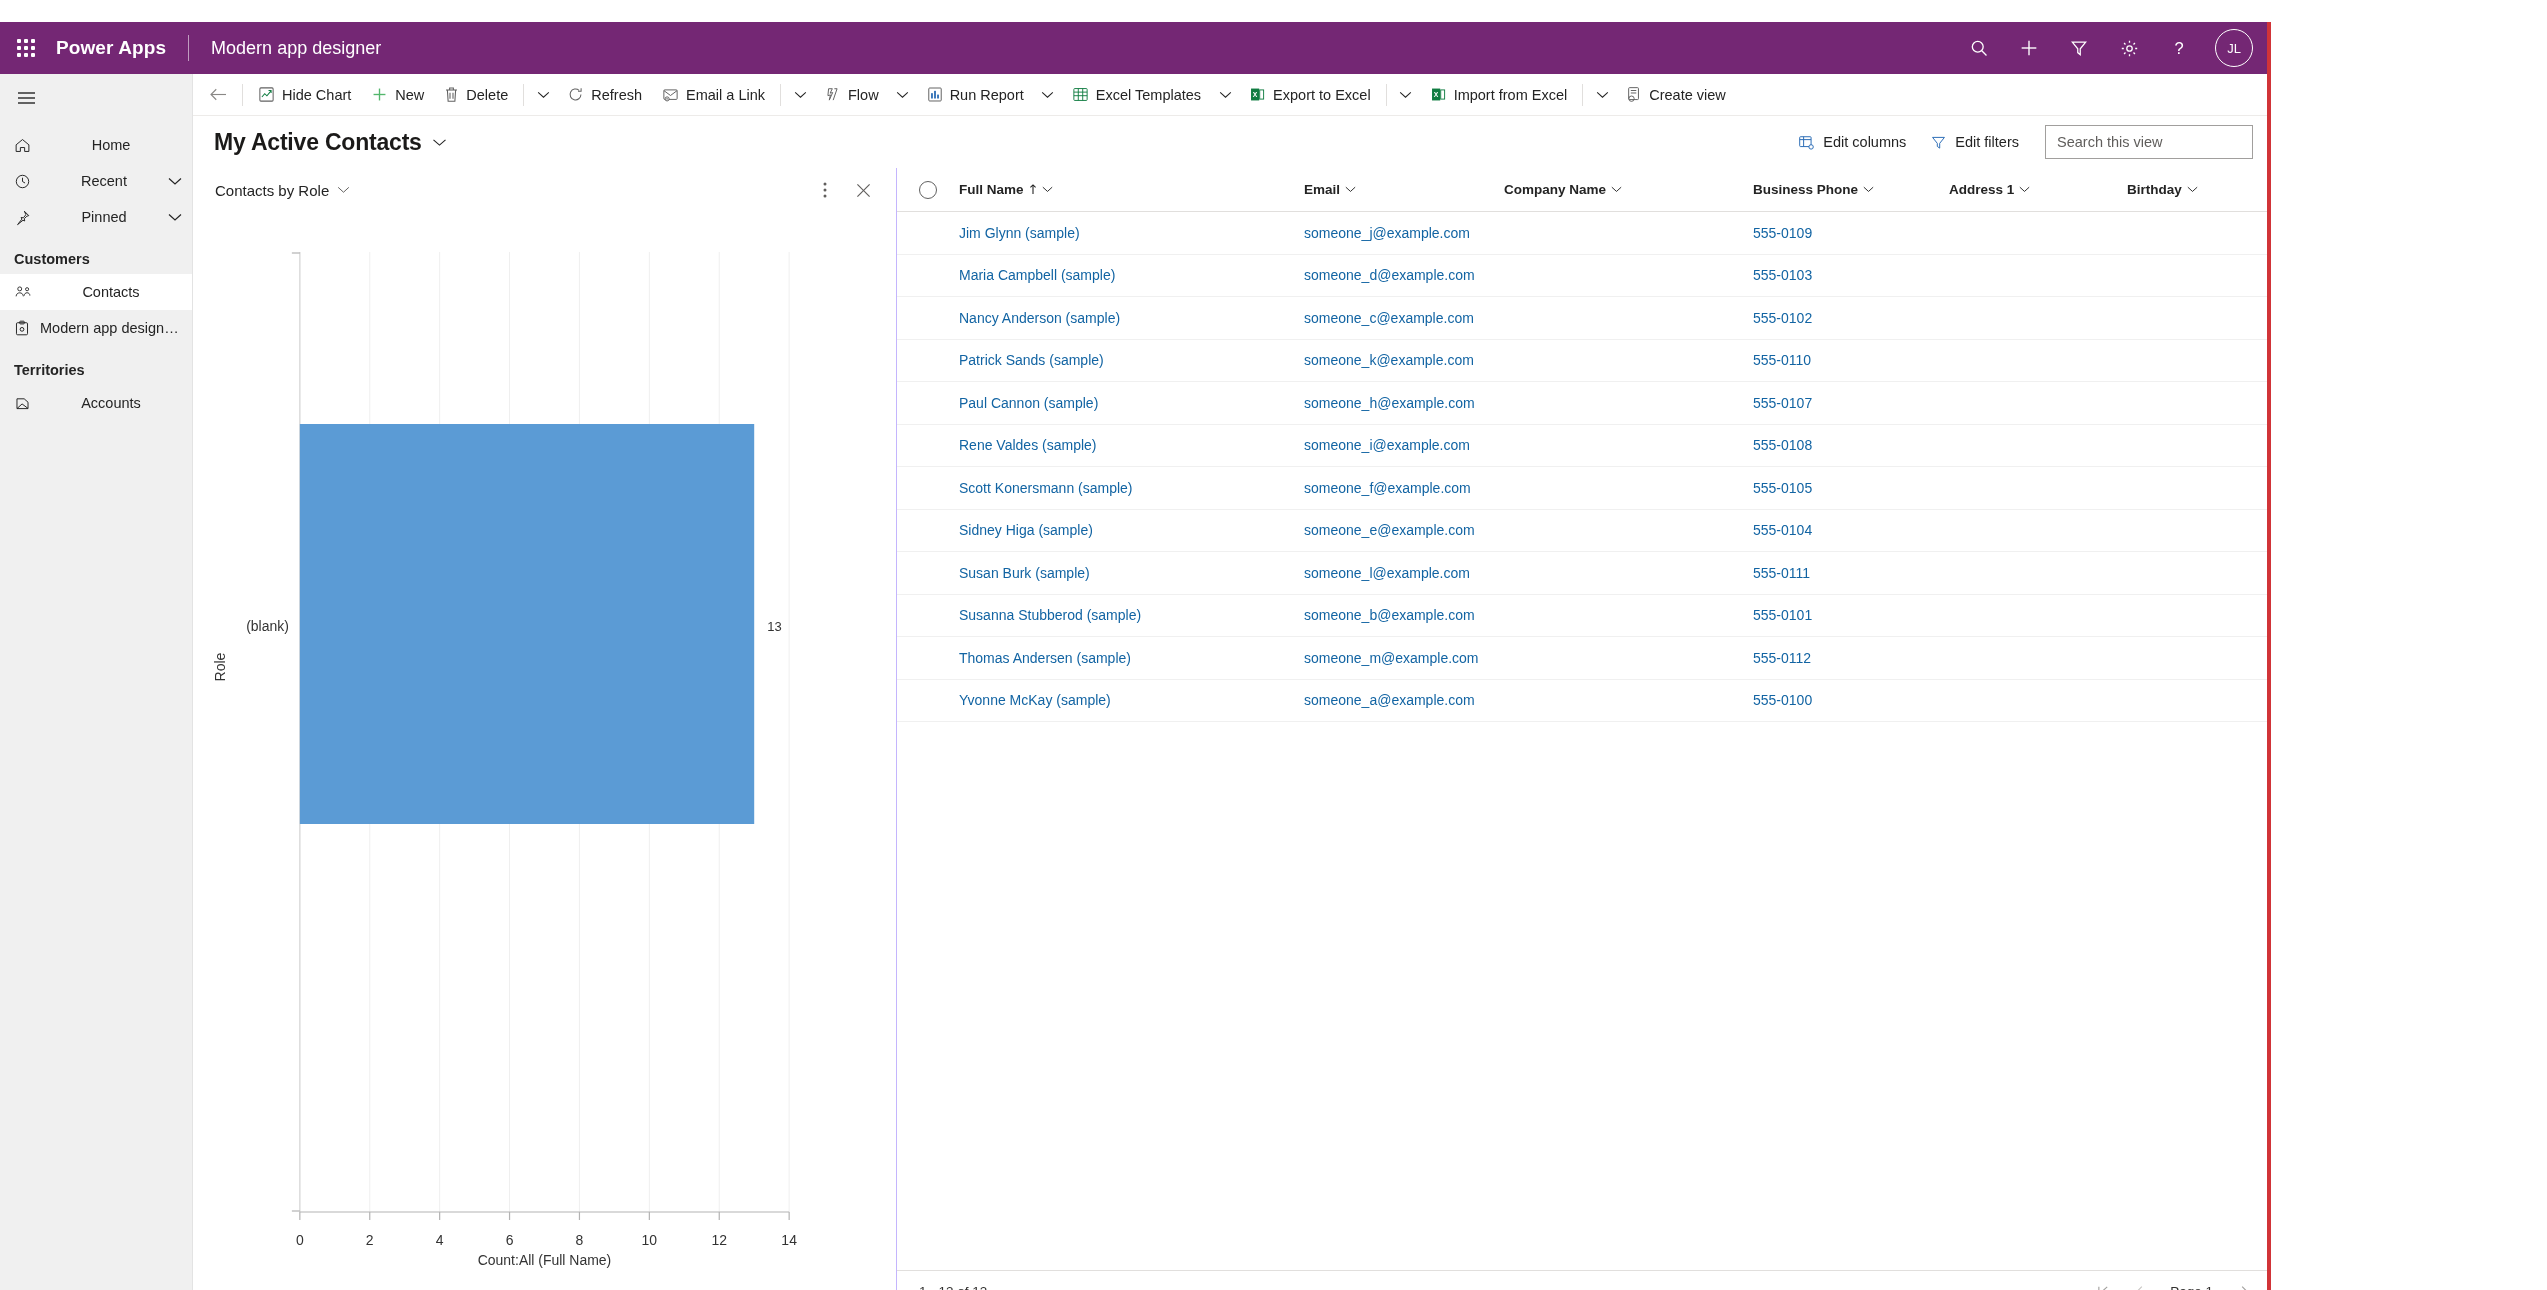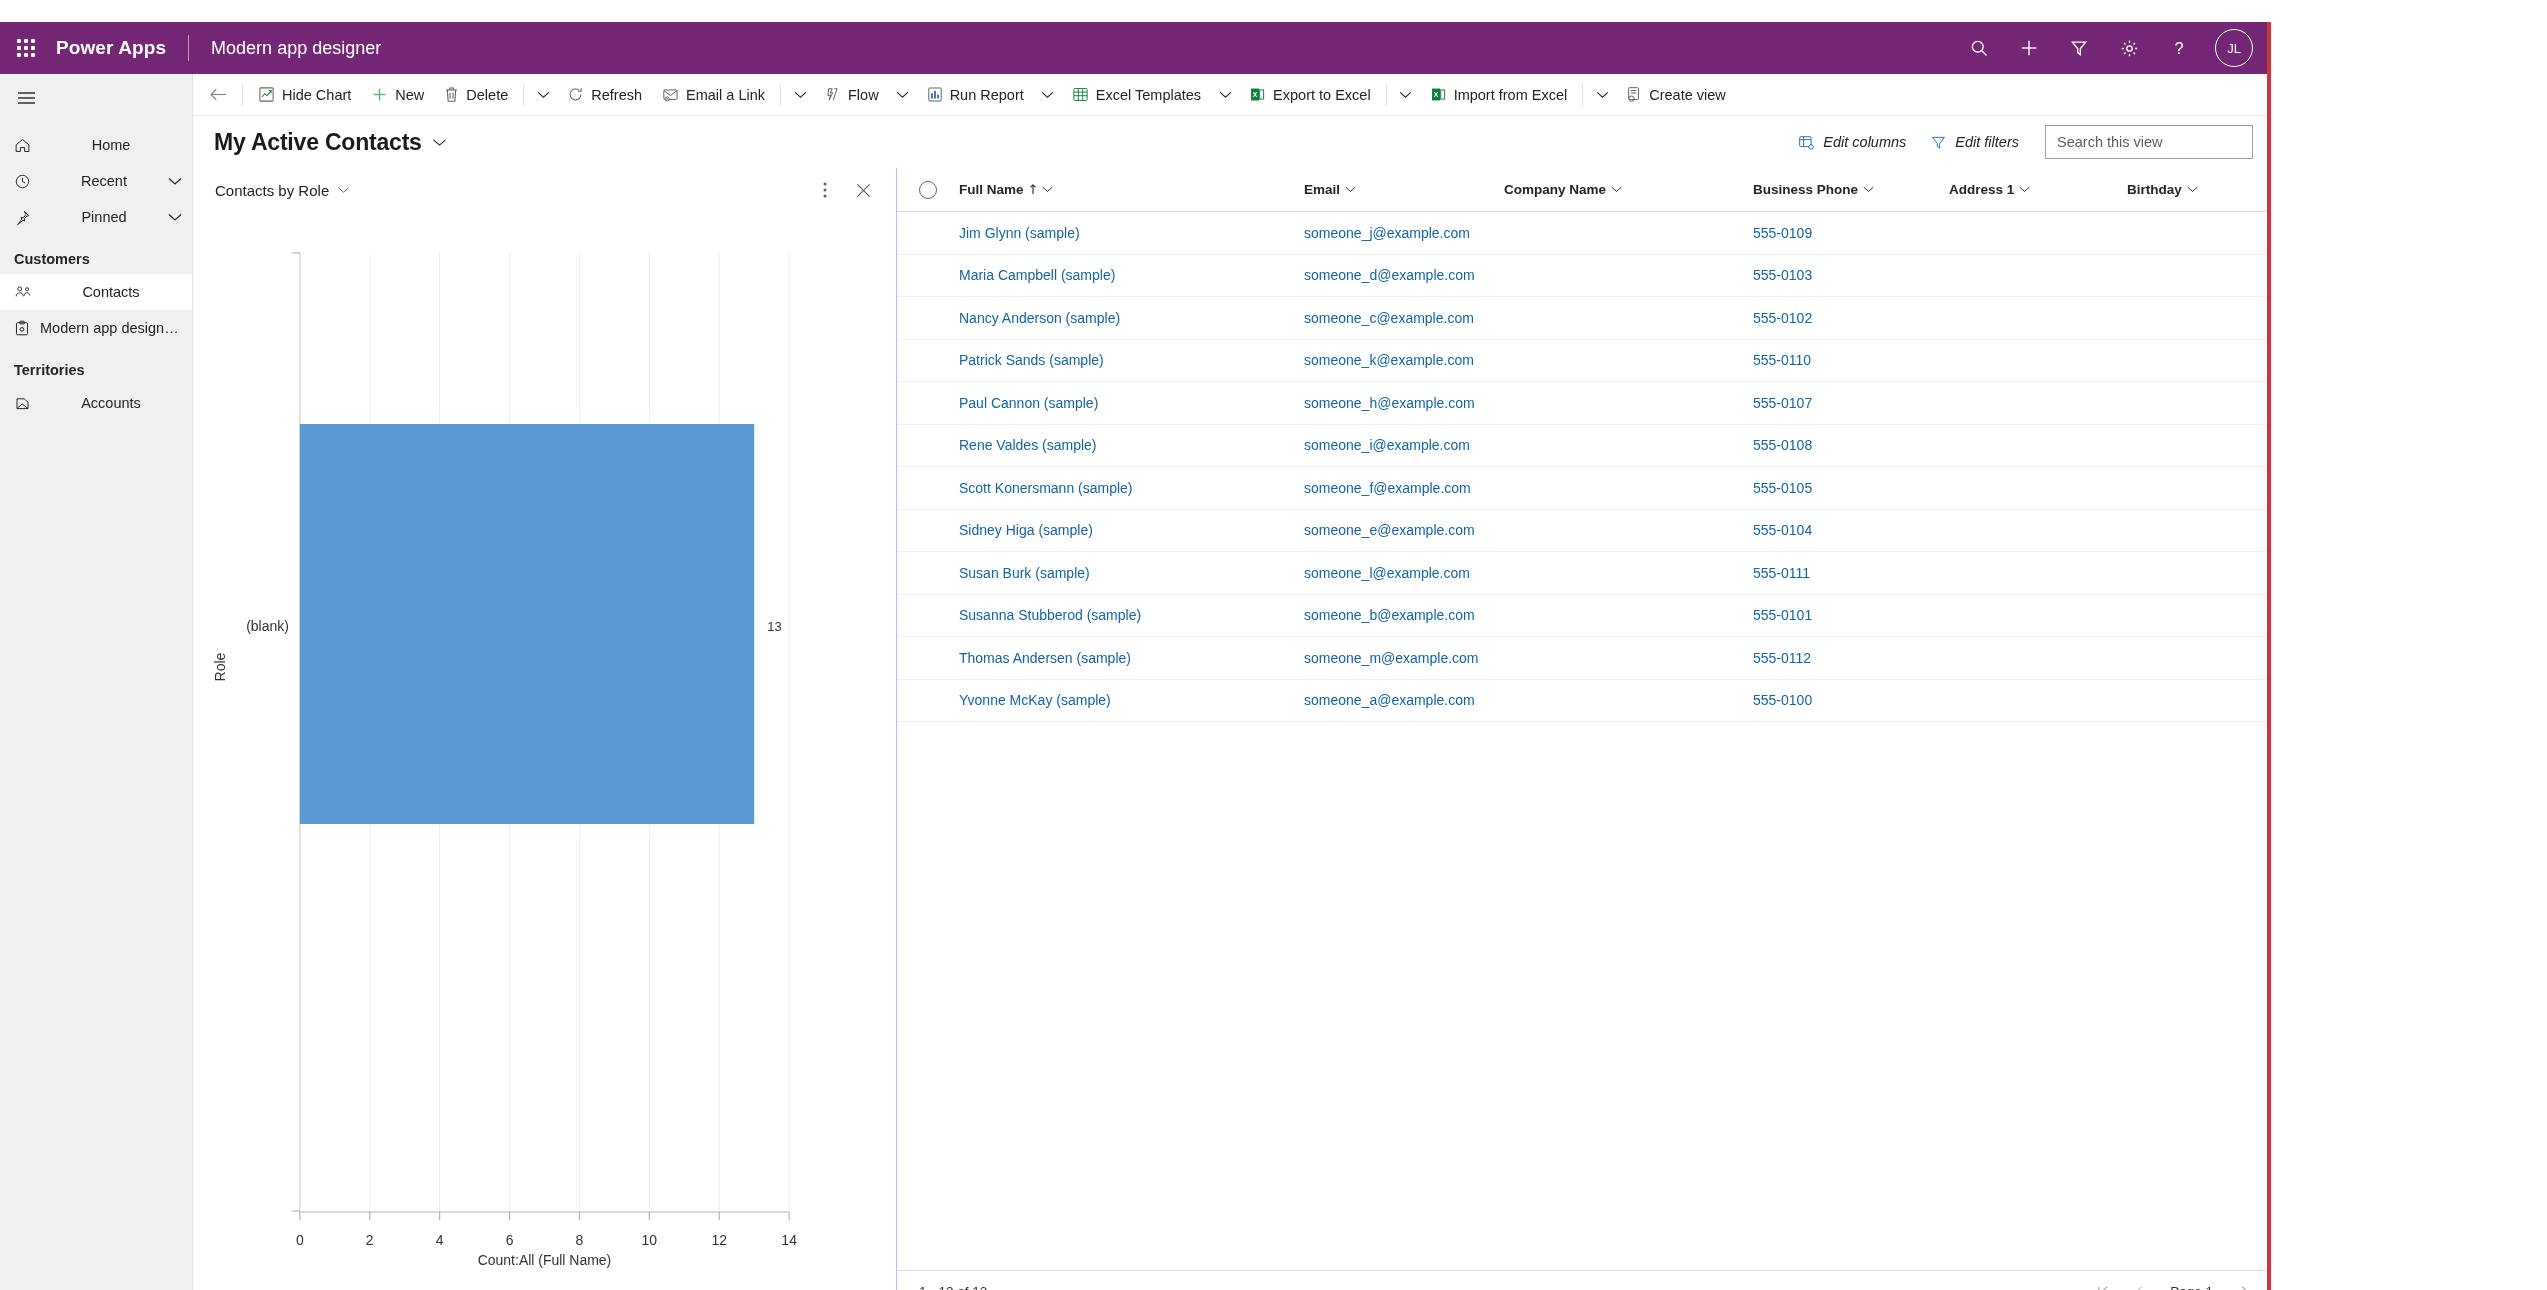--- a/index.html
+++ b/index.html
@@ -80,21 +80,21 @@
   
   .viewhdr {
     height: 52px; flex: 0 0 52px; display: flex; align-items: center;
     padding: 0 18px 0 21px; background: #fff;
   }
   .viewtitle { font-size: 23px; color: #1b1a19; font-weight: 600; letter-spacing: -.2px; }
   .viewtitle-caret { margin-left: 10px; display: flex; align-items: center; cursor: pointer; }
   .viewhdr-right { margin-left: auto; display: flex; align-items: center; gap: 4px; }
   .vh-btn {
     display: flex; align-items: center; gap: 8px; height: 34px; padding: 0 10px;
-    font-size: 14.5px; color: #242424; cursor: pointer; font-style: italic;
+    font-size: 14.5px; color: #242424; cursor: pointer;
   }
   .searchbox {
     width: 208px; height: 34px; border: 1px solid #a19f9d; background: #fff;
     display: flex; align-items: center; padding: 0 8px 0 11px; margin-left: 12px;
   }
   .searchbox input {
     flex: 1; border: none; outline: none; font-size: 14.5px; color: #242424;
     font-family: "Liberation Sans", sans-serif; background: transparent;
   }
   .searchbox input::placeholder { color: #605e5c; }

